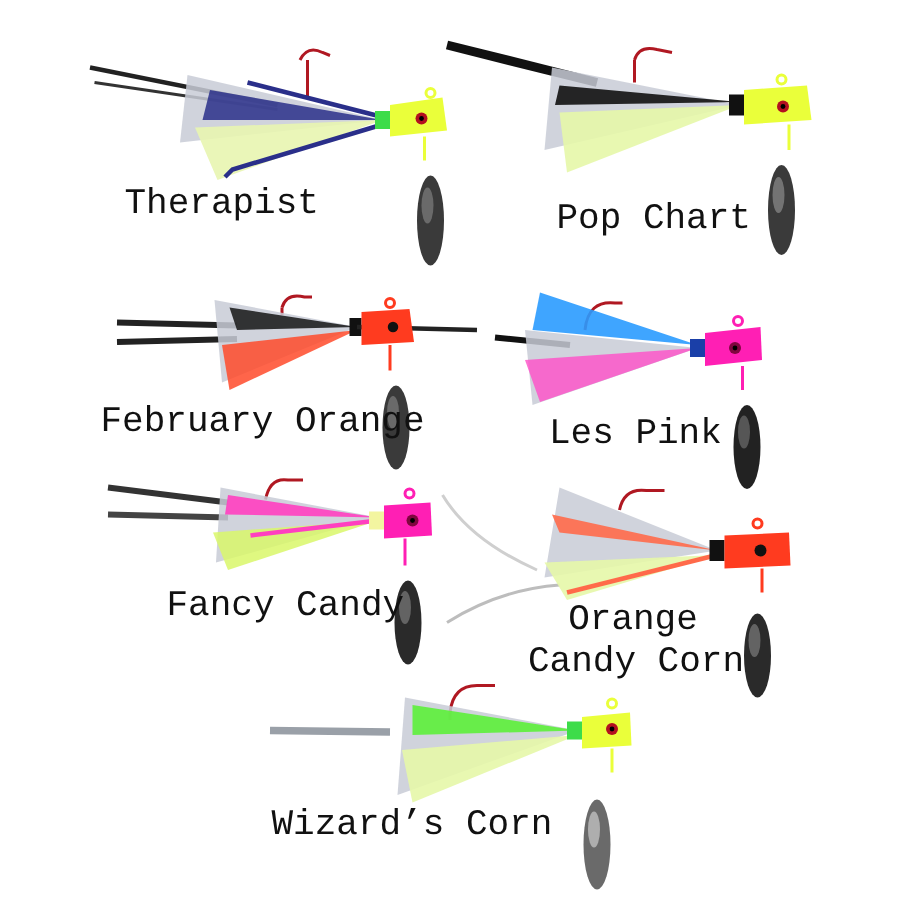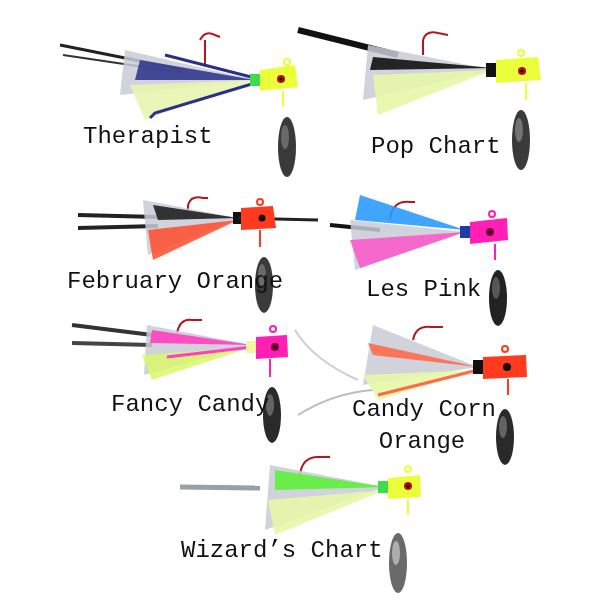--- a/index.html
+++ b/index.html
@@ -130,35 +130,35 @@
     <rect x="180" y="45" width="10" height="14" fill="#111"></rect>
     <path d="M190,42 L233,40 L234,62 L190,64 Z" fill="#ff3b1f"></path>
     <circle cx="214" cy="52" r="4" fill="#111"></circle>
     <circle cx="212" cy="34" r="3" fill="none" stroke="#ff3b1f" stroke-width="2"></circle>
     <line x1="215" y1="64" x2="215" y2="80" stroke="#ff3b1f" stroke-width="2"></line>
     <ellipse cx="212" cy="122" rx="9" ry="28" fill="#2a2a2a"></ellipse>
     <ellipse cx="210" cy="112" rx="4" ry="11" fill="#8a8a8a" opacity="0.6"></ellipse>
   </svg>
 </div>
 <div class="label center" style="left:352px;top:396px;width:140px;">
+  <div style="margin-top:4px;">Orange</div>
   <div>Candy Corn</div>
-  <div style="margin-top:4px;">Orange</div>
 </div>
 
 <div class="lure" style="left:180px;top:445px;width:260px;height:155px;">
   <svg width="260" height="155">
     <line x1="0" y1="42" x2="80" y2="43" stroke="#9aa0a8" stroke-width="5"></line>
     <path d="M120,30 Q122,12 138,12 L150,12" stroke="#b01822" stroke-width="2" fill="none"></path>
     <path d="M120,30 L120,35" stroke="#b01822" stroke-width="2"></path>
     <path d="M205,42 L90,20 L85,85 Z" fill="#c8cbd6" opacity="0.85"></path>
     <path d="M205,42 L95,25 L95,45 Z" fill="#5cf03a" opacity="0.9"></path>
     <path d="M205,45 L88,55 L95,90 Z" fill="#e6f7a8" opacity="0.9"></path>
     <rect x="198" y="36" width="10" height="12" fill="#3ddc4a"></rect>
     <path d="M208,33 L240,30 L241,52 L208,54 Z" fill="#eaff3a"></path>
     <circle cx="228" cy="41" r="4" fill="#b31020"></circle>
     <circle cx="228" cy="41" r="1.6" fill="#000"></circle>
     <circle cx="228" cy="24" r="3" fill="none" stroke="#eaff3a" stroke-width="2"></circle>
     <line x1="228" y1="54" x2="228" y2="70" stroke="#eaff3a" stroke-width="2"></line>
     <ellipse cx="218" cy="118" rx="9" ry="30" fill="#6a6a6a"></ellipse>
     <ellipse cx="216" cy="108" rx="4" ry="12" fill="#cccccc" opacity="0.7"></ellipse>
   </svg>
 </div>
-<div class="label" style="left:181px;top:537px;">Wizard’s Chart</div>
+<div class="label" style="left:181px;top:537px;">Wizard’s Corn</div>
 
 </body></html>

